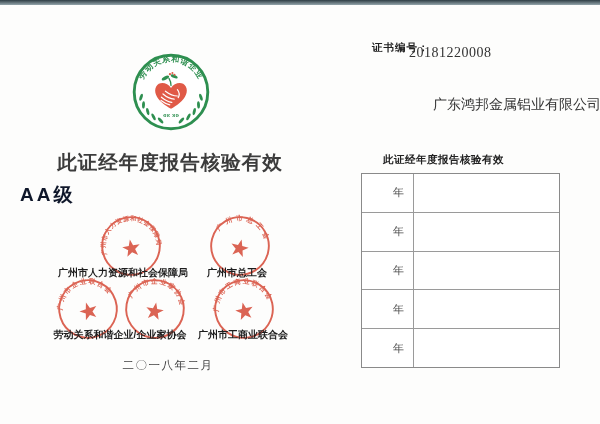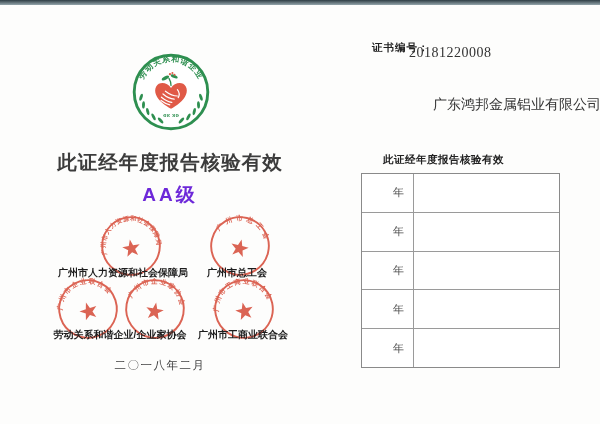--- a/index.html
+++ b/index.html
@@ -8,35 +8,35 @@
     background:#fdfdfc;overflow:hidden;
     font-family:"Liberation Sans","DejaVu Sans",sans-serif;
   }
   .scan-strip{position:absolute;top:0;left:0;width:600px;height:5px;
     background:linear-gradient(#2e3d44,#95a6ac);}
   
   .emblem{position:absolute;left:131px;top:52px;width:80px;height:80px;}
   .title-line1{position:absolute;left:20px;top:149px;width:300px;
     text-align:center;font-size:19.5px;font-weight:bold;color:#3c3c3c;letter-spacing:1px;}
   .title-line2{position:absolute;left:20px;top:182px;width:300px;
-    text-align:center;font-size:19px;font-weight:bold;color:#6d28d9;letter-spacing:3px;}
+    text-align:left;font-size:19px;font-weight:bold;color:#0f172a;letter-spacing:3px;}
   .seal{position:absolute;width:64px;height:64px;mix-blend-mode:multiply;opacity:.88;}
   .seal svg text{font-family:"Liberation Sans","DejaVu Sans",sans-serif;font-weight:bold;}
   #seal-r1-1{left:99px;top:214px;transform:rotate(-10deg);}
   #seal-r1-2{left:208px;top:214px;transform:rotate(14deg);}
   #seal-r2-1{left:56px;top:277px;transform:rotate(-18deg);}
   #seal-r2-2{left:123px;top:277px;transform:rotate(10deg);}
   #seal-r2-3{left:212px;top:277px;transform:rotate(-12deg);}
   .seal-label{position:absolute;font-size:10px;font-weight:bold;color:#1d1d1d;
     text-align:center;white-space:nowrap;}
   #lbl-r1-1{left:23px;top:266px;width:200px;}
   #lbl-r1-2{left:177px;top:266px;width:120px;}
   #lbl-r2-1{left:20px;top:328px;width:200px;}
   #lbl-r2-2{left:183px;top:328px;width:120px;}
-  .issue-date{position:absolute;left:60px;top:358px;width:200px;text-align:center;
+  .issue-date{position:absolute;left:68px;top:358px;width:200px;text-align:center;
     font-size:11.5px;color:#3f3f3f;letter-spacing:1.5px;}
   
   .field-label{position:absolute;font-size:10.5px;font-weight:bold;color:#222;letter-spacing:1px;white-space:nowrap;}
   #cert-no-label{left:356px;top:41px;margin-left:16px;}
   #holder-label{left:356px;top:92px;}
   .field-value{position:absolute;font-family:"Liberation Serif","DejaVu Serif",serif;
     color:#333;white-space:nowrap;}
   #cert-no-value{left:409px;top:45px;font-size:14px;letter-spacing:.5px;}
   #holder-value{left:433px;top:96px;font-size:14px;}
   #check-title{left:340px;top:153px;letter-spacing:.5px;margin-left:43px;}

